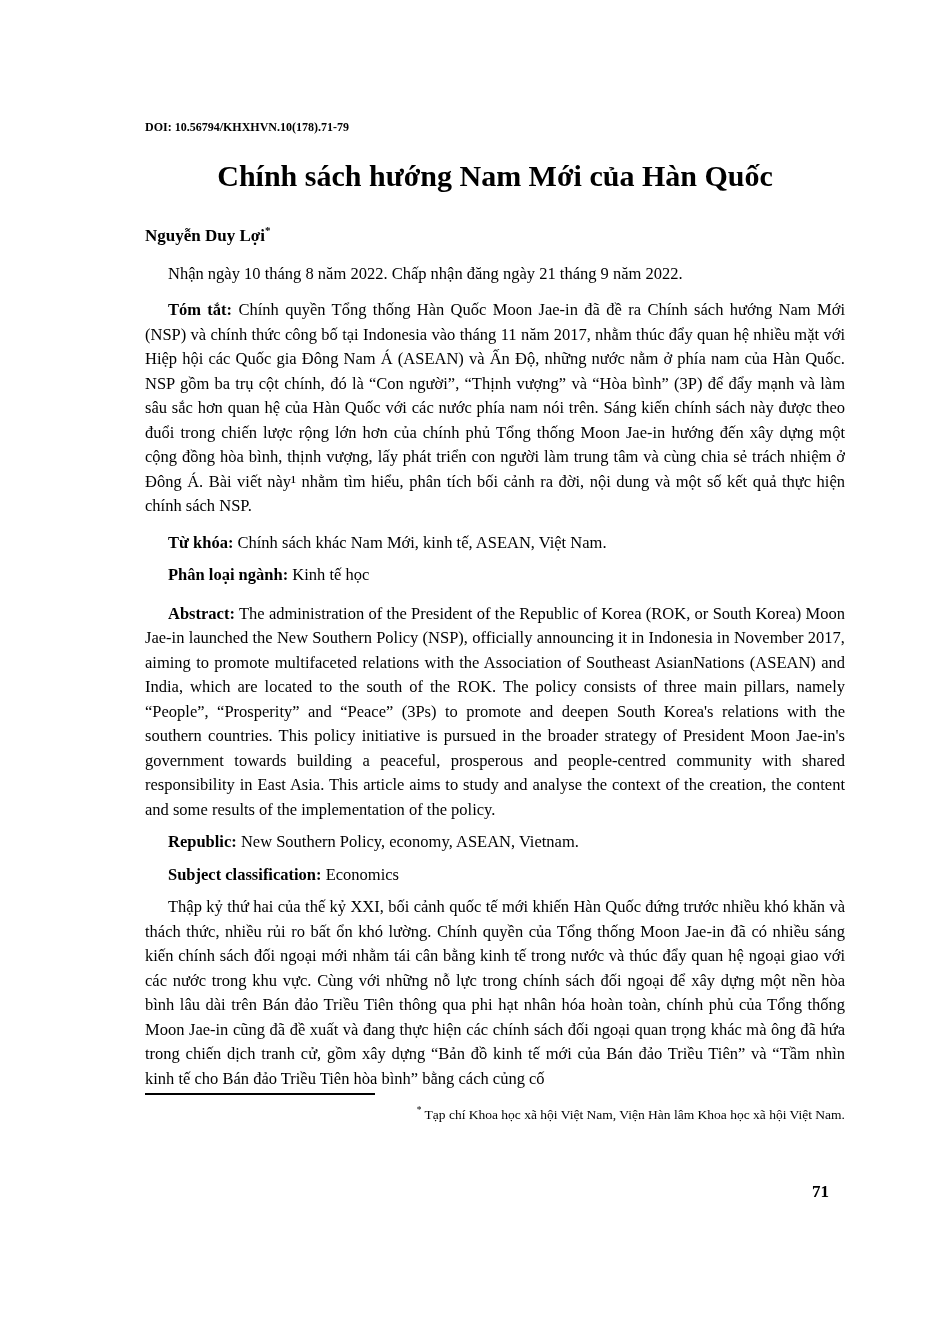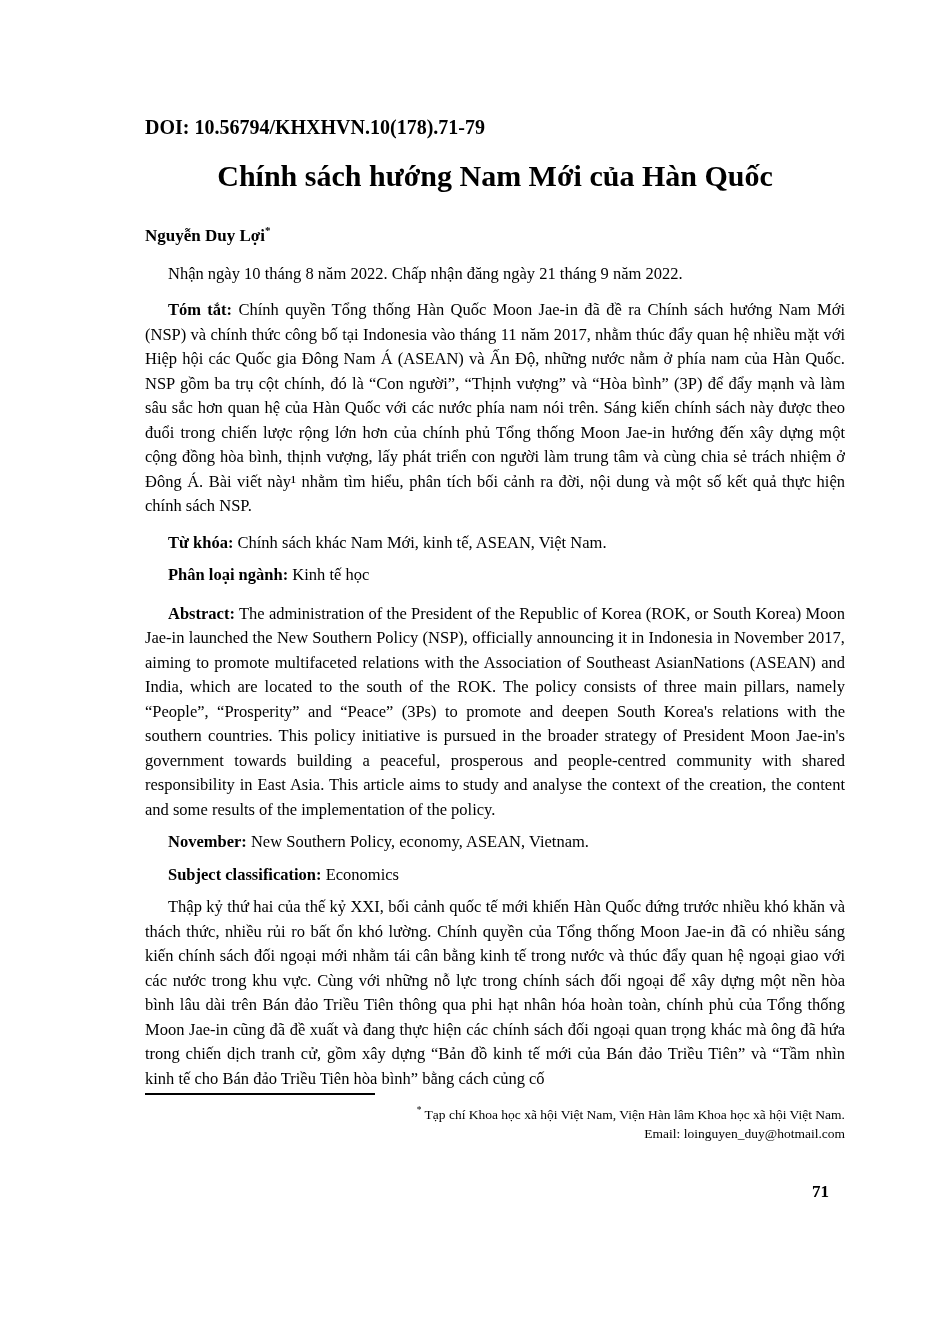--- a/index.html
+++ b/index.html
@@ -18,21 +18,21 @@
   .content {
     position: absolute;
     left: 145px; width: 700px; top: 116px;
     height: 975px;
     overflow: hidden;
     font-size: 16.5px;
     line-height: 24.5px;
   }
   .doi {
     font-weight: bold;
-    font-size: 20px;
+    font-size: 12px;
     line-height: 22px;
     margin: 0;
   }
   .title {
     text-align: center;
     font-weight: bold;
     font-size: 30px;
     line-height: 36px;
     margin: 20px 0 0 0;
   }
@@ -101,30 +101,29 @@
     <p class="received">Nhận ngày 10 tháng 8 năm 2022. Chấp nhận đăng ngày 21 tháng 9 năm 2022.</p>
 
     <p class="para mt12"><span class="lbl">Tóm tắt:</span><span> Chính quyền Tổng thống Hàn Quốc Moon Jae-in đã đề ra Chính sách hướng Nam Mới (NSP) và chính thức công bố tại Indonesia vào tháng 11 năm 2017, nhằm thúc đẩy quan hệ nhiều mặt với Hiệp hội các Quốc gia Đông Nam Á (ASEAN) và Ấn Độ, những nước nằm ở phía nam của Hàn Quốc. NSP gồm ba trụ cột chính, đó là “Con người”, “Thịnh vượng” và “Hòa bình” (3P) để đẩy mạnh và làm sâu sắc hơn quan hệ của Hàn Quốc với các nước phía nam nói trên. Sáng kiến chính sách này được theo đuổi trong chiến lược rộng lớn hơn của chính phủ Tổng thống Moon Jae-in hướng đến xây dựng một cộng đồng hòa bình, thịnh vượng, lấy phát triển con người làm trung tâm và cùng chia sẻ trách nhiệm ở Đông Á. Bài viết này¹ nhằm tìm hiểu, phân tích bối cảnh ra đời, nội dung và một số kết quả thực hiện chính sách NSP.</span></p>
 
     <p class="para mt12"><span class="lbl">Từ khóa:</span><span> Chính sách khác Nam Mới, kinh tế, ASEAN, Việt Nam.</span></p>
 
     <p class="para"><span class="lbl">Phân loại ngành:</span><span> Kinh tế học</span></p>
 
     <p class="para mt10"><span class="lbl">Abstract:</span><span> The administration of the President of the Republic of Korea (ROK, or South Korea) Moon Jae-in launched the New Southern Policy (NSP), officially announcing it in Indonesia in November 2017, aiming to promote multifaceted relations with the Association of Southeast AsianNations (ASEAN) and India, which are located to the south of the ROK. The policy consists of three main pillars, namely “People”, “Prosperity” and “Peace” (3Ps) to promote and deepen South Korea's relations with the southern countries. This policy initiative is pursued in the broader strategy of President Moon Jae-in's government towards building a peaceful, prosperous and people-centred community with shared responsibility in East Asia. This article aims to study and analyse the context of the creation, the content and some results of the implementation of the policy.</span></p>
 
-    <p class="para"><span class="lbl">November:</span><span> New Southern Policy, economy, ASEAN, Vietnam.</span></p>
+    <p class="para"><span class="lbl">Republic:</span><span> New Southern Policy, economy, ASEAN, Vietnam.</span></p>
 
     <p class="para"><span class="lbl">Subject classification:</span><span> Economics</span></p>
 
 
     <p class="para">Thập kỷ thứ hai của thế kỷ XXI, bối cảnh quốc tế mới khiến Hàn Quốc đứng trước nhiều khó khăn và thách thức, nhiều rủi ro bất ổn khó lường. Chính quyền của Tổng thống Moon Jae-in đã có nhiều sáng kiến chính sách đối ngoại mới nhằm tái cân bằng kinh tế trong nước và thúc đẩy quan hệ ngoại giao với các nước trong khu vực. Cùng với những nỗ lực trong chính sách đối ngoại để xây dựng một nền hòa bình lâu dài trên Bán đảo Triều Tiên thông qua phi hạt nhân hóa hoàn toàn, chính phủ của Tổng thống Moon Jae-in cũng đã đề xuất và đang thực hiện các chính sách đối ngoại quan trọng khác mà ông đã hứa trong chiến dịch tranh cử, gồm xây dựng “Bản đồ kinh tế mới của Bán đảo Triều Tiên” và “Tầm nhìn kinh tế cho Bán đảo Triều Tiên hòa bình” bằng cách củng cố</p>
 
   </div>
 
   <div class="footer">
     <div class="footnote-rule"></div>
     <p class="footnote"><sup>*</sup><span> Tạp chí Khoa học xã hội Việt Nam, Viện Hàn lâm Khoa học xã hội Việt Nam.</span></p>
-    <p class="footnote">Email: loinguyen_duy@hotmail.com</p>
   </div>
 
   <div class="page-number">71</div>
 
 </div>
 
 </body></html>

